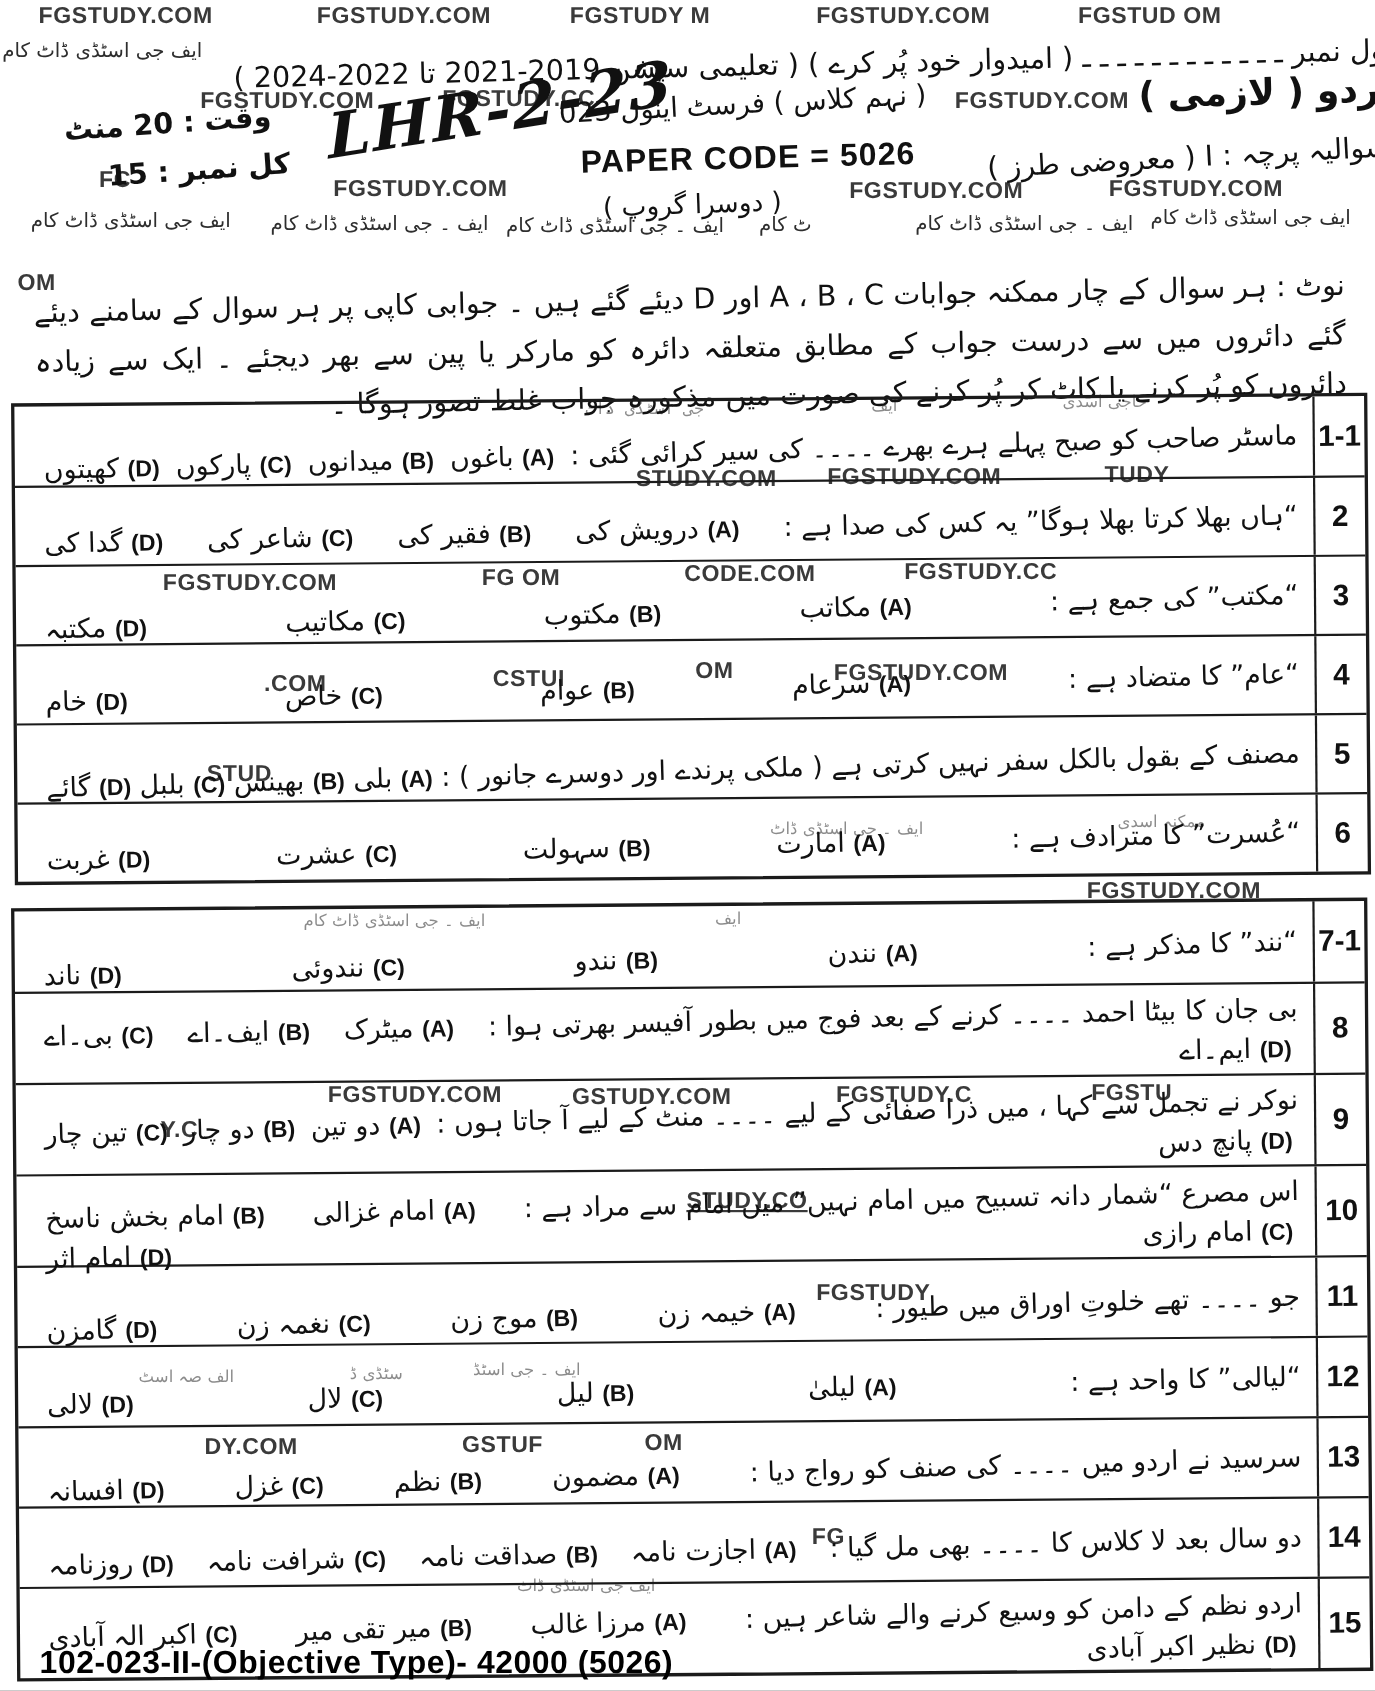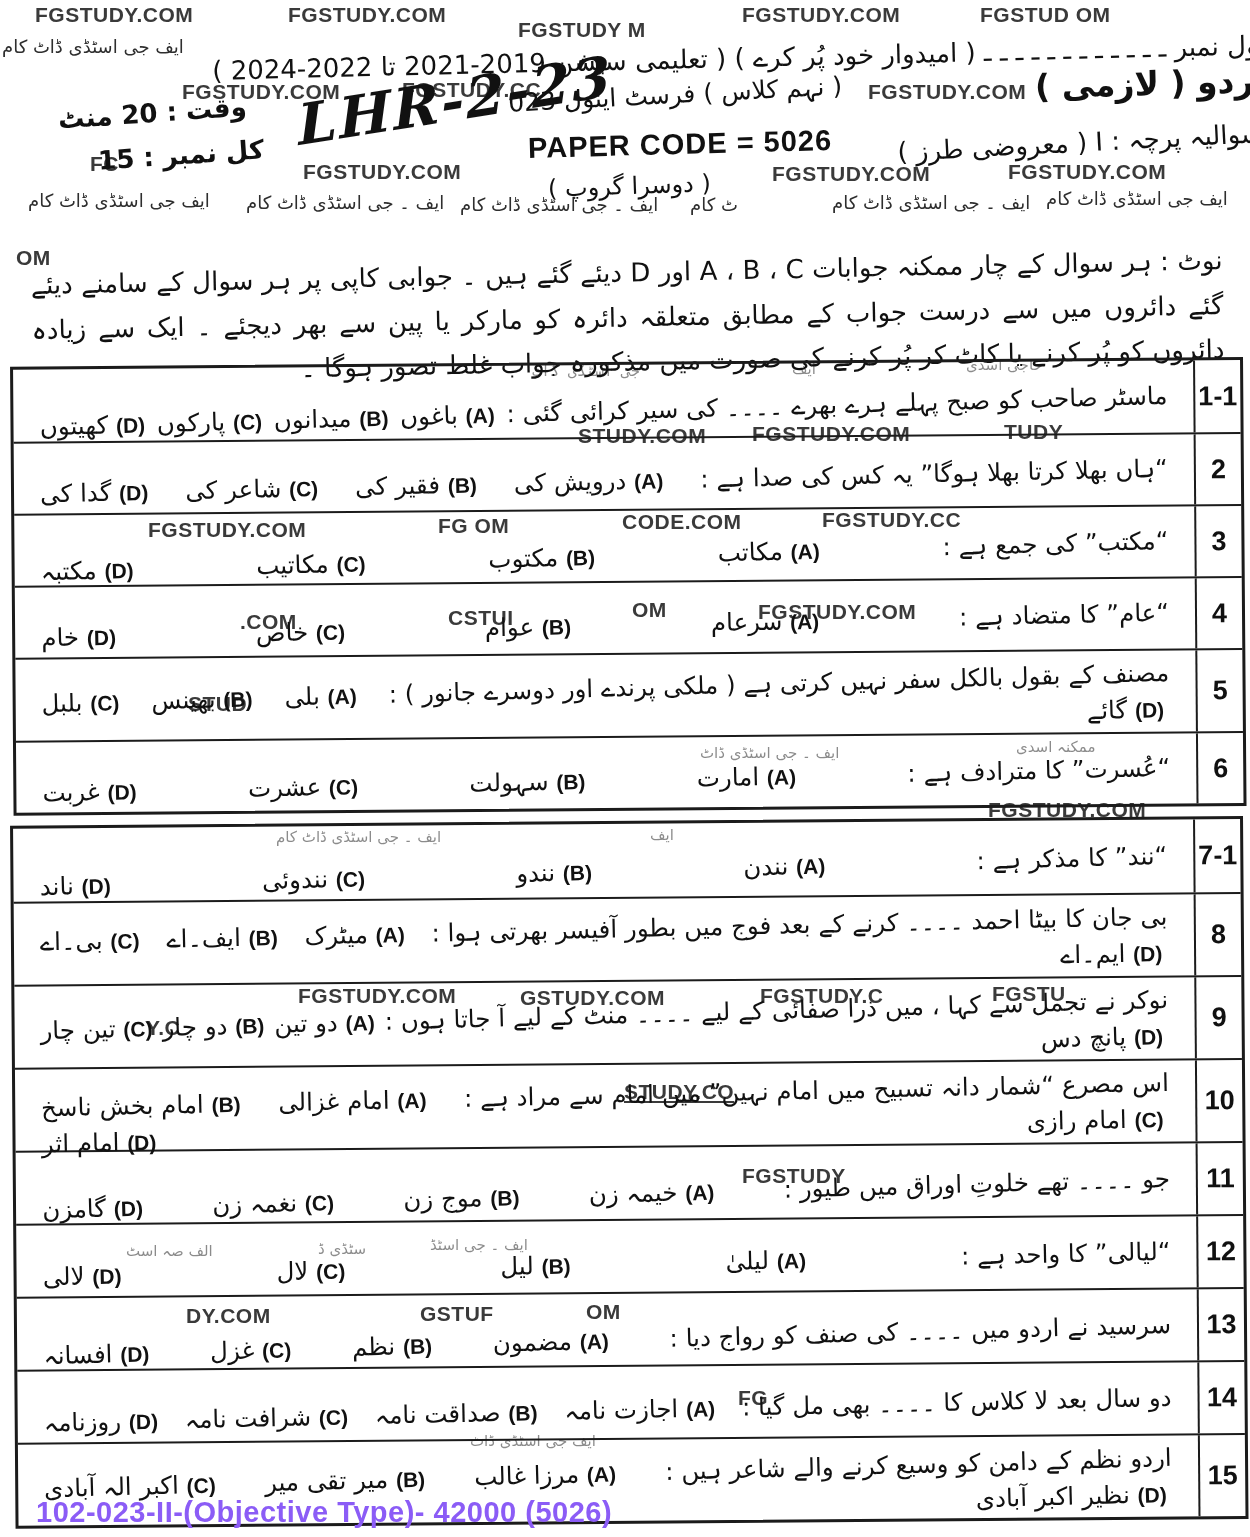--- a/index.html
+++ b/index.html
@@ -67,37 +67,37 @@
   }
   .qnum{
     flex:0 0 47px; border-right:2.5px solid #1b1b1b; box-sizing:border-box;
     display:flex; align-items:center; justify-content:center; order:2;
     font-family:"Liberation Sans", sans-serif; font-size:27px; font-weight:600;
     direction:ltr;
   }
   .qcontent{ order:1; }
   
   .qrow{ flex-direction:row; }
-  .qrow .qnum{ border-right:none; border-left:2.5px solid #1b1b1b;margin-left:12px; }
+  .qrow .qnum{ border-right:none; border-left:2.5px solid #1b1b1b; }
   
   .footer{
     position:absolute; top:1496px; left:36px;
     font-family:"Liberation Sans", sans-serif; font-size:29px; font-weight:600;
-    letter-spacing:.5px; color:#8b5cf6;
+    letter-spacing:.5px; color:#000000;
   }
 </style>
 </head>
 <body>
 
 <div class="page">
 
   <div>
       <div class="wm" style="left: 35px; top: 3px;">FGSTUDY.COM</div>
       <div class="wm" style="left: 288px; top: 3px;">FGSTUDY.COM</div>
-      <div class="wm" style="left: 518px; top: 18px;">FGSTUDY  M</div>
+      <div class="wm" style="left: 518px; top: 3px;">FGSTUDY  M</div>
       <div class="wm" style="left: 742px; top: 3px;">FGSTUDY.COM</div>
       <div class="wm" style="left: 980px; top: 3px;">FGSTUD  OM</div>
       <div class="wm u" style="left: 2px; top: 36px;">ایف جی اسٹڈی ڈاٹ کام</div>
       <div class="wm" style="left: 182px; top: 80px;">FGSTUDY.COM</div>
       <div class="wm" style="left: 402px; top: 78px;">FGSTUDY.CC</div>
       <div class="wm" style="left: 868px; top: 80px;">FGSTUDY.COM</div>
       <div class="wm" style="left: 90px; top: 152px;">FC</div>
       <div class="wm" style="left: 303px; top: 160px;">FGSTUDY.COM</div>
       <div class="wm" style="left: 772px; top: 162px;">FGSTUDY.COM</div>
       <div class="wm" style="left: 1008px; top: 160px;">FGSTUDY.COM</div>

